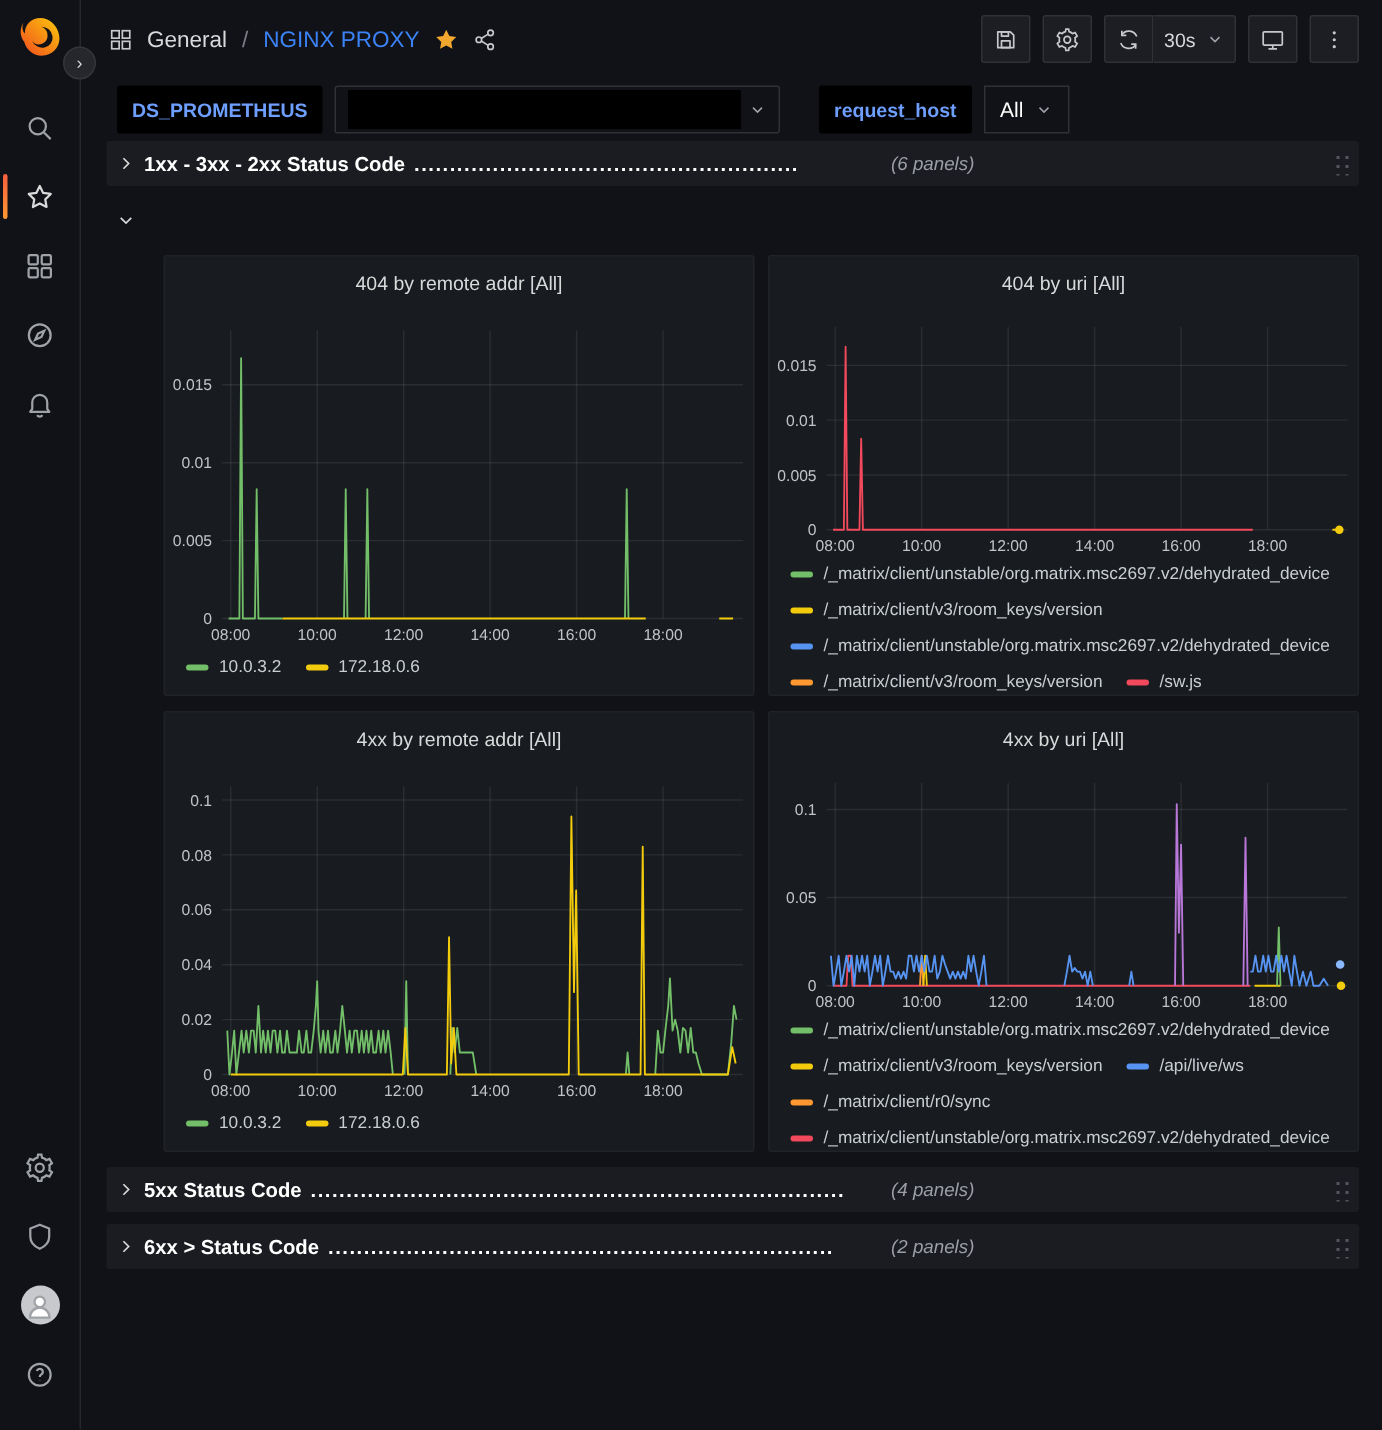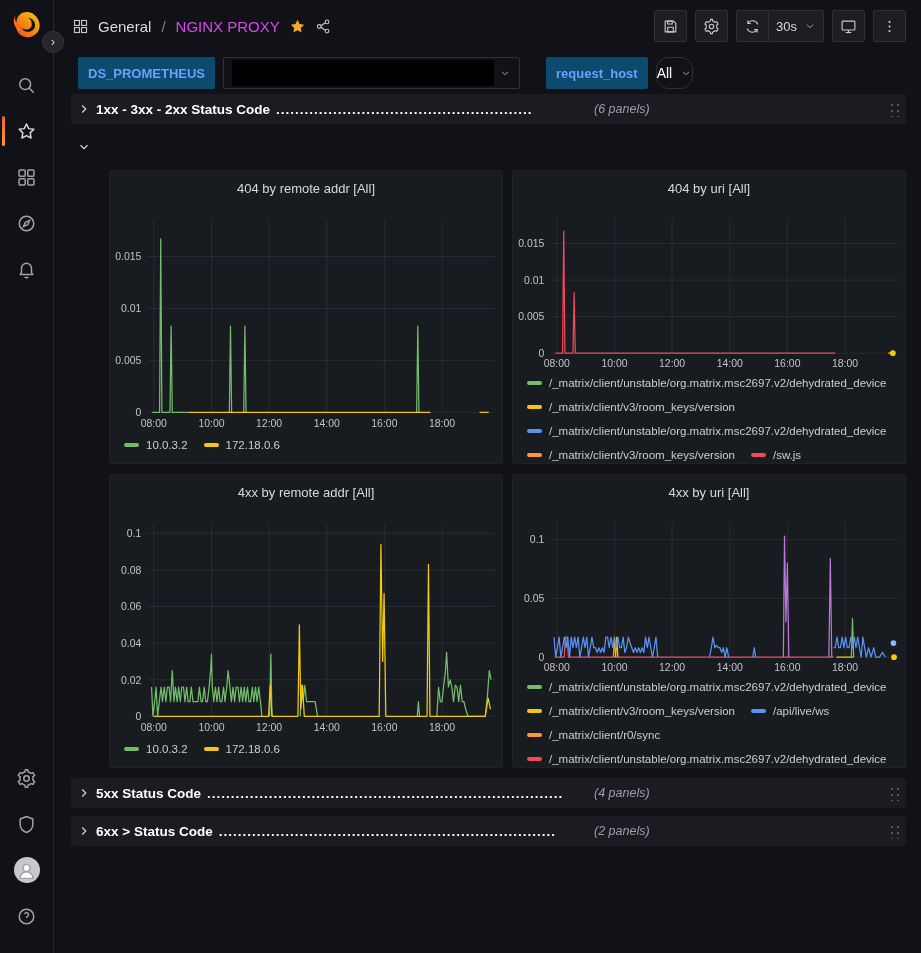--- a/index.html
+++ b/index.html
@@ -23,42 +23,42 @@
   .expand-btn { position:absolute; right:-11px; top:31px; width:22px; height:22px; border-radius:50%;
     background:#26272c; border:1px solid #35363b; color:#d8d9da; font-size:12px; line-height:20px;
     text-align:center; cursor:pointer; z-index:5; }
 
   
   .main { flex:1; display:flex; flex-direction:column; min-width:0; }
 
   .header { height:52px; display:flex; align-items:center; padding:0 15px 0 18px; }
   .header .crumb { display:flex; align-items:center; gap:9px; font-size:15px; }
   .crumb .sep { color:#7b7f85; padding:0 1px; }
-  .crumb .dash-name { color:#d946ef; }
+  .crumb .dash-name { color:#3b82f6; }
   .hicon { stroke:#c7c8cc; fill:none; stroke-width:1.6; width:17px; height:17px; display:block; }
   .toolbar { margin-left:auto; display:flex; align-items:center; gap:8px; }
   .tbtn { height:32px; min-width:32px; background:#1c1e24; border:1px solid #2f3136; border-radius:2px;
     display:flex; align-items:center; justify-content:center; padding:0 7px; cursor:pointer; gap:7px; }
   .tgroup { display:flex; }
   .tgroup .tbtn:first-child { border-top-right-radius:0; border-bottom-right-radius:0; }
   .tgroup .tbtn:last-child { border-left:none; border-top-left-radius:0; border-bottom-left-radius:0; }
   .tp-text { font-size:13px; color:#d8d9da; white-space:nowrap; }
   .tp-tz { font-size:11px; font-weight:700; color:#ff780a; margin-left:2px; }
   .small-cap { font-size:13px; color:#d8d9da; }
 
   
   .submenu { height:42px; display:flex; align-items:center; padding:0 15px 0 24px; gap:8px; }
-  .var-label { height:32px; display:flex; align-items:center; padding:0 10px; background:#0c4a6e;
+  .var-label { height:32px; display:flex; align-items:center; padding:0 10px; background:#000000;
     color:#6e9fff; font-size:13px; font-weight:600; border-radius:2px; white-space:nowrap; cursor:pointer;}
   .var-select { height:32px; width:297px; background:#111217; border:1px solid #2f3136; border-radius:2px;
     display:flex; align-items:center; padding:0 8px; cursor:pointer; }
   .redacted { width:262px; height:26px; background:#000; }
   .var-select .caret { margin-left:auto; }
-  .var-all { height:32px; background:#111217; border:1px solid #2f3136; border-radius:12px; display:flex;
-    align-items:center; gap:8px; padding:0 0; font-size:14px; color:#ffffff; cursor:pointer; }
+  .var-all { height:32px; background:#111217; border:1px solid #2f3136; border-radius:0; display:flex;
+    align-items:center; gap:8px; padding:0 10px; font-size:14px; color:#ffffff; cursor:pointer; }
   .caret svg { width:12px; height:12px; stroke:#9fa3a8; fill:none; stroke-width:2; display:block;}
 
   
   .dash { flex:1; padding:0 15px 0 17px; overflow:hidden; }
   .dash-row { height:30px; display:flex; align-items:center; padding:0 6px; margin-bottom:8px;
     cursor:pointer; border-radius:2px; }
   .dash-row.collapsed { background:#1a1c21; }
   .row-chev { width:14px; height:14px; margin-right:5px; flex:0 0 14px;}
   .row-chev svg { width:14px; height:14px; stroke:#d8d9da; stroke-width:2; fill:none; display:block;}
   .row-main { display:flex; align-items:baseline; width:486px; overflow:hidden; flex:0 0 486px;}

